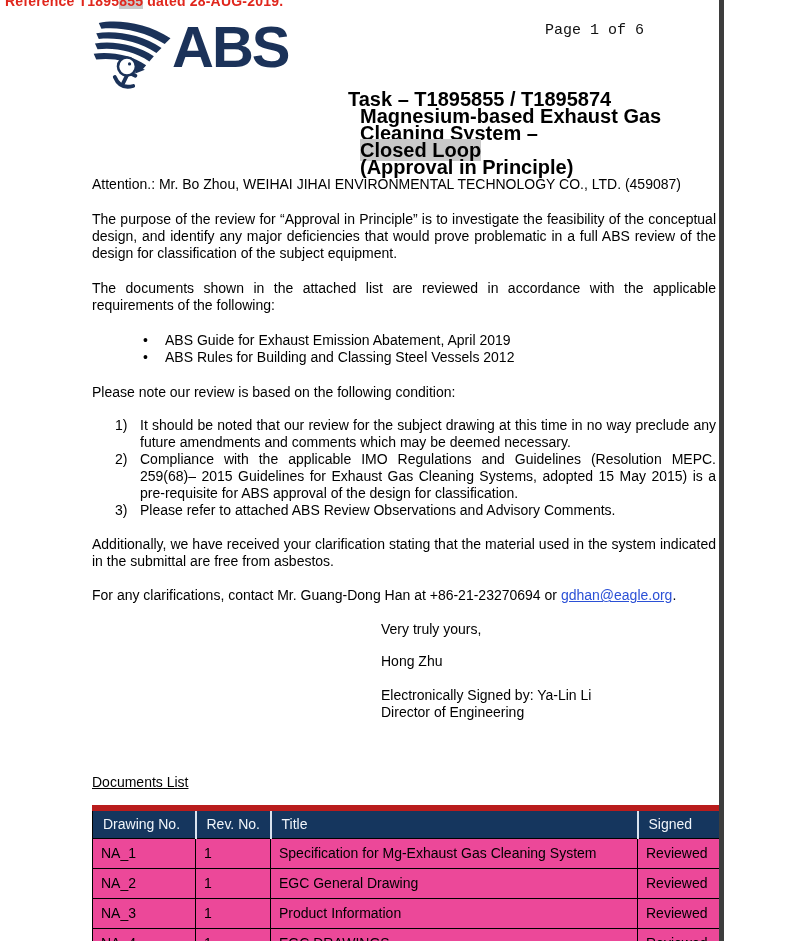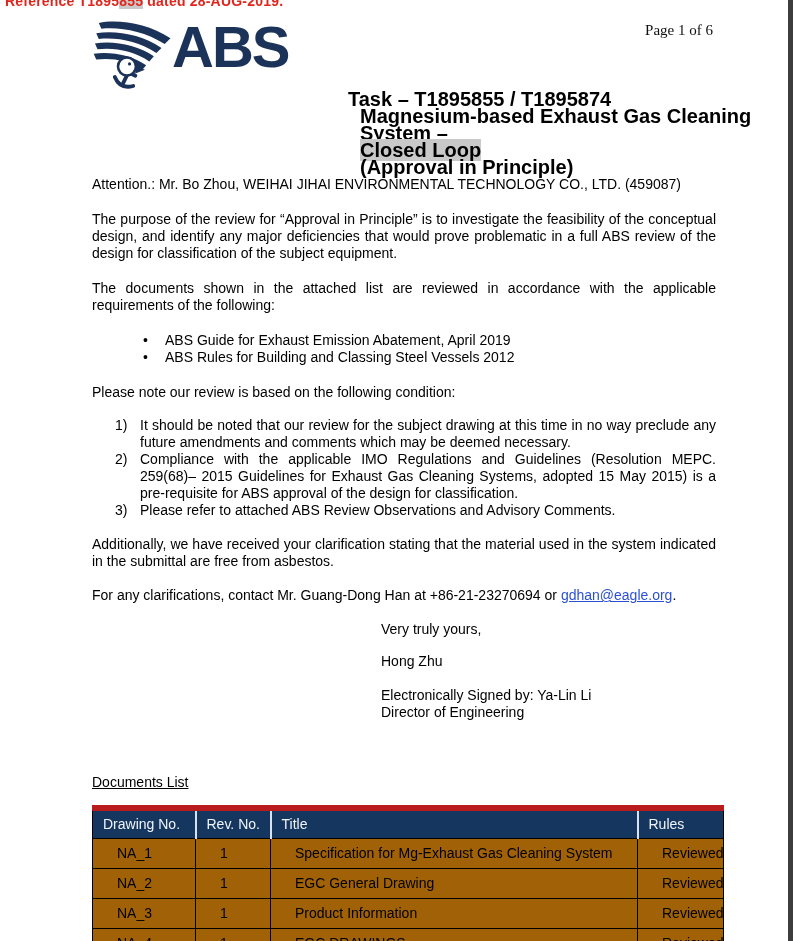--- a/index.html
+++ b/index.html
@@ -1,37 +1,37 @@
 <!DOCTYPE html>
 <html><head>
 <meta charset="utf-8">
 <style>
   * { margin:0; padding:0; box-sizing:border-box; }
   html,body { background:#ffffff; }
   .page {
-    position:relative; width:793px; height:941px; background:#ffffff;
+    position:relative; width:724px; height:941px; background:#ffffff;
     overflow:hidden; font-family:"Liberation Sans", sans-serif; color:#000;
   }
   .edge-strip { position:absolute; top:0; right:0; width:5px; height:100%; background:#3d3d3d; }
 
   
   .ref-line {
     position:absolute; left:5px; top:-7px; font-size:14px; color:#e0261c;
     white-space:nowrap; font-weight:bold; letter-spacing:.2px;
   }
   .hl { background:#c9c9c9; }
 
   
   .logo { position:absolute; left:86px; top:10px; display:flex; align-items:flex-start; }
   .logo-text {
     font-size:58px; font-weight:bold; color:#1b3259; letter-spacing:-2px;
     margin-left:-10px; margin-top:8px; line-height:1;
   }
   .page-num {
-    position:absolute; right:80px; top:22px; font-family:Liberation Serif, serif;
+    position:absolute; right:80px; top:22px; font-family:Liberation Mono, monospace;
     font-size:15px; color:#111;
   }
 
   
   .task { position:absolute; left:348px; top:91px; font-size:20px; font-weight:bold; line-height:17px; }
   .task .ind { padding-left:12px; }
 
   
   .body { position:absolute; left:92px; top:176px; width:624px; font-size:14px; line-height:17px; }
   .jst { text-align:justify; }
@@ -51,21 +51,21 @@
 
   
   table.docs { border-collapse:collapse; width:631px; table-layout:fixed; font-size:14px; }
   table.docs th {
     background:#15365e; color:#f1f5fa; font-weight:normal; text-align:left;
     height:30px; padding:0 0 0 10px; border-right:2px solid #d9e3ee; border-top:6px solid #b91c1c;
   }
   table.docs th:first-child { border-left:1px solid #000; }
   table.docs th:last-child { border-right:1px solid #000; }
   table.docs td {
-    border:1px solid #000; height:30px; padding:0 0 0 24px; background:#a16207;
+    border:1px solid #000; height:30px; padding:0 0 0 8px; background:#ec4899;
     overflow:hidden; white-space:nowrap;
   }
 </style>
 </head>
 <body>
 
 <div class="page">
 
   <div class="ref-line"><span>Reference T1895</span><span class="hl">855</span><span> dated 28-AUG-2019.</span></div>
 
@@ -138,21 +138,21 @@
           <col style="width:103px">
           <col style="width:75px">
           <col style="width:367px">
           <col style="width:86px">
         </colgroup>
       <thead>
         <tr>
           <th>Drawing No.</th>
           <th>Rev. No.</th>
           <th>Title</th>
-          <th>Rules</th>
+          <th>Signed</th>
         </tr>
       </thead>
       <tbody>
         <tr>
           <td>NA_1</td>
           <td>1</td>
           <td>Specification for Mg-Exhaust Gas Cleaning System</td>
           <td>Reviewed</td>
         </tr>
         <tr>

